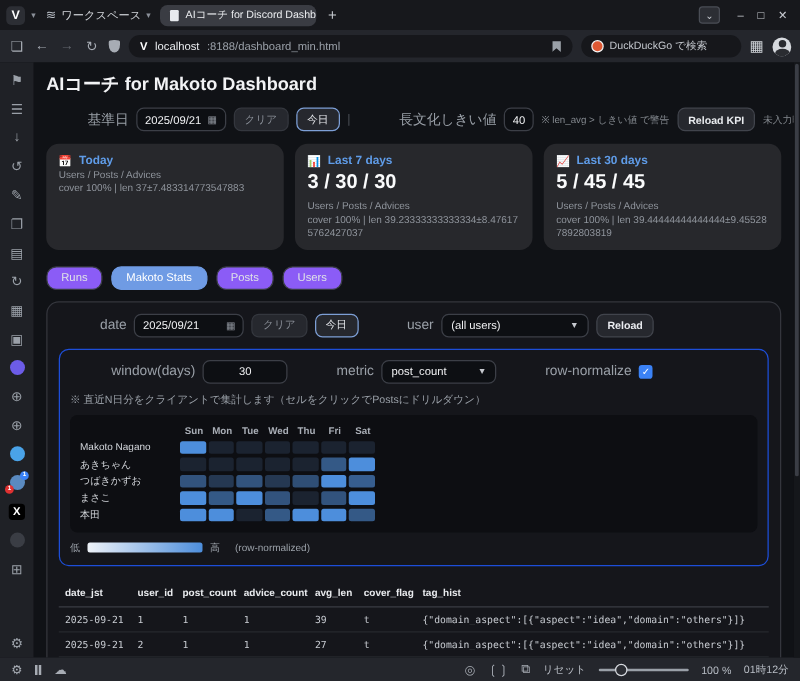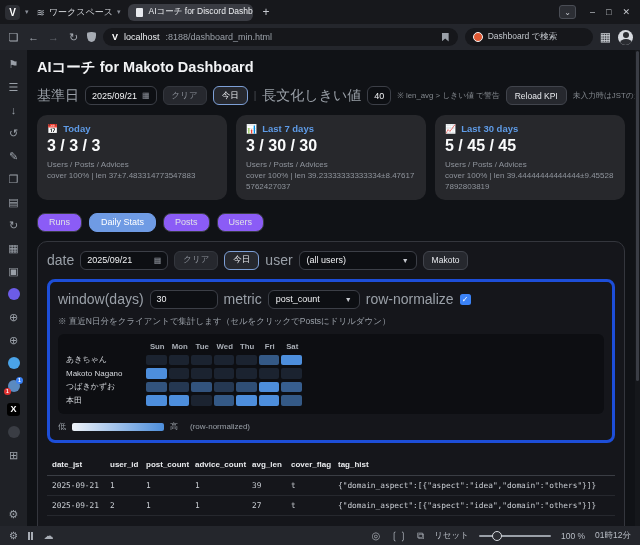--- a/index.html
+++ b/index.html
@@ -60,50 +60,50 @@
   .badge.b1 { left:-2px; bottom:-2px; background:#e03131; }
   .strip-bottom { margin-top:auto; }
 
   .content { flex:1; background:#101216; padding:7px 10px 0; min-width:0; overflow:hidden; }
   .pagescroll { width:5px; background:#15171b; position:relative; flex:none; }
   .pagescroll .thumb { position:absolute; top:1px; left:1px; width:3px; height:330px; background:#3a3d45; border-radius:2px; }
 
   
   .page-title { margin:1px 0 9px; font-size:14.5px; font-weight:bold; color:#f2f3f5; }
   .row { display:flex; align-items:center; gap:6px; white-space:nowrap; }
-  .lab { font-size:14px; color:#9aa0a8; }
+  .lab { font-size:11px; color:#9aa0a8;margin-left:33px; }
   .inputbox { background:#0d0f13; border:1px solid #3c3f47; border-radius:6px; height:19px; display:flex;
               align-items:center; padding:0 6px; color:#f0f1f3; font-size:9px; gap:5px; }
   .calglyph { color:#8b9099; font-size:8px; margin-left:auto; }
   .btn { background:#26282e; border:1px solid #41444c; border-radius:6px; height:19px; display:flex; align-items:center;
          padding:0 8px; color:#e8eaee; font-size:8.5px; }
   .btn.dim { color:#8b9099; border-color:#34373e; }
   .btn.outline { border-color:#7d9fd6; }
-  .btn.bold { font-weight:normal; }
+  .btn.bold { font-weight:bold; }
   .vsep { color:#4a4d55; font-size:10px; }
   .note-sm { font-size:7.8px; color:#84898f; }
 
   .cards { display:flex; gap:9px; margin-top:10px; }
   .card { flex:1; background:#27282c; border-radius:10px; padding:8px 10px 7px; min-height:74px; min-width:0; }
   .card-label { display:flex; align-items:center; gap:5px; font-size:9.5px; font-weight:bold; color:#5f9ce8; }
   .card-icon { font-size:9px; }
   .card-value { color:#fafbfc; font-size:16px; font-weight:bold; margin:3px 0 4px; }
   .card-sub, .card-detail { font-size:8px; color:#8f949c; line-height:1.4; white-space:normal; word-break:break-all; }
 
   .ptabs { display:flex; gap:7px; margin-top:13px; }
   .ptab { height:19px; border-radius:8px; background:#8b5cf6; border:1px solid #3a3d44; color:#dfe2e7; font-size:9px;
           display:flex; align-items:center; padding:0 11px; }
   .ptab.active { background:#6f9be4; border-color:#6f9be4; color:#fff; }
 
   .outer-panel { margin-top:9px; border:1px solid #34363d; background:#15161b; border-radius:10px; padding:9px 9px 8px; }
   .selectbox { background:#0d0f13; border:1px solid #3c3f47; border-radius:6px; height:19px; display:flex;
                align-items:center; padding:0 7px; color:#f0f1f3; font-size:9px; gap:14px; }
   .chev { color:#c6c9cf; font-size:7px; margin-left:auto; }
 
-  .sub-panel { margin-top:9px; border:3px solid #1d4ed8; border-radius:8px; padding:8px; }
+  .sub-panel { margin-top:9px; border:1px solid #1d4ed8; border-radius:8px; padding:8px; }
   .checkbox { width:11px; height:11px; background:#3b82f6; border-radius:2.5px; color:#fff; font-size:8px;
               display:flex; align-items:center; justify-content:center; }
   .hm-note { font-size:8.5px; color:#9aa0a8; margin:7px 0 6px; }
   .hm-box { background:#0d0e12; border-radius:6px; padding:6px 8px 7px; }
   .hm-row { display:flex; align-items:center; height:13.5px; }
   .hm-name { width:80px; font-size:8px; color:#d4d7dc; flex:none; overflow:hidden; white-space:nowrap; }
   .hm-day { width:22.5px; font-size:7.8px; font-weight:bold; color:#a9aeb6; text-align:center; flex:none; }
   .hm-cell { width:20.5px; height:10.5px; border-radius:2px; margin-right:2px; flex:none; }
   .legend { display:flex; align-items:center; gap:6px; margin-top:7px; font-size:8px; color:#9aa0a8; }
   .grad { width:92px; height:8px; border-radius:2px; background:linear-gradient(90deg,#eef2f8,#4d8edc); }
@@ -165,21 +165,21 @@
     <span class="shield"></span>
     <div class="urlpill">
       <span class="vbadge">V</span>
       <span class="host">localhost</span>
       <span class="path">:8188/dashboard_min.html</span>
       <span class="flex1"></span>
       <span class="bmflag"></span>
     </div>
     <div class="searchpill">
       <span class="duck"></span>
-      <span>Dashboard で検索</span>
+      <span>DuckDuckGo で検索</span>
     </div>
     <span class="gridbtn">▦</span>
     <span class="avatar"></span>
   </div>
 
   <div class="main">
     <div class="strip" id="panel-strip">
         <div class="strip-icon">⚑</div>
         <div class="strip-icon">☰</div>
         <div class="strip-icon">↓</div>
@@ -233,21 +233,20 @@
         <div class="btn bold">Reload KPI</div>
         <span class="note-sm">未入力時はJSTの当日で集計・しきい値はローカル保存</span>
       </div>
 
       <div class="cards" id="kpi-cards">
           <div class="card">
             <div class="card-label">
               <span class="card-icon">📅</span>
               <span>Today</span>
             </div>
-            <div class="card-value">3 / 3 / 3</div>
             <div class="card-sub">Users / Posts / Advices</div>
             <div class="card-detail">cover 100% | len 37±7.483314773547883</div>
           </div>
           <div class="card">
             <div class="card-label">
               <span class="card-icon">📊</span>
               <span>Last 7 days</span>
             </div>
             <div class="card-value">3 / 30 / 30</div>
             <div class="card-sub">Users / Posts / Advices</div>
@@ -259,46 +258,46 @@
               <span>Last 30 days</span>
             </div>
             <div class="card-value">5 / 45 / 45</div>
             <div class="card-sub">Users / Posts / Advices</div>
             <div class="card-detail">cover 100% | len 39.44444444444444±9.455287892803819</div>
           </div>
         </div>
 
       <div class="ptabs" id="page-tabs">
           <div class="ptab">Runs</div>
-          <div class="ptab active">Daily Stats</div>
+          <div class="ptab active">Makoto Stats</div>
           <div class="ptab">Posts</div>
           <div class="ptab">Users</div>
         </div>
 
       <div class="outer-panel">
         <div class="row">
           <span class="lab">date</span>
           <div class="inputbox" style="width:88px;">
             <span>2025/09/21</span>
             <span class="calglyph">▦</span>
           </div>
           <div class="btn dim">クリア</div>
           <div class="btn outline">今日</div>
           <span class="lab">user</span>
           <div class="selectbox" style="width:118px;">
             <span>(all users)</span>
             <span class="chev">▼</span>
           </div>
-          <div class="btn bold">Makoto</div>
+          <div class="btn bold">Reload</div>
         </div>
 
         <div class="sub-panel">
           <div class="row">
             <span class="lab">window(days)</span>
-            <div class="inputbox" style="width:68px;">
+            <div class="inputbox" style="width:68px;justify-content:center;">
               <span>30</span>
             </div>
             <span class="lab">metric</span>
             <div class="selectbox" style="width:92px;">
               <span>post_count</span>
               <span class="chev">▼</span>
             </div>
             <span class="lab">row-normalize</span>
             <div class="checkbox">✓</div>
           </div>
@@ -308,48 +307,58 @@
                 <div class="hm-name"></div>
                 <div class="hm-day">Sun</div>
                 <div class="hm-day">Mon</div>
                 <div class="hm-day">Tue</div>
                 <div class="hm-day">Wed</div>
                 <div class="hm-day">Thu</div>
                 <div class="hm-day">Fri</div>
                 <div class="hm-day">Sat</div>
               </div>
               <div class="hm-row">
+                <div class="hm-name">Makoto Nagano</div>
+                <div class="hm-cell" style="background: rgb(77, 142, 220);"></div>
+                <div class="hm-cell" style="background: rgb(27, 35, 48);"></div>
+                <div class="hm-cell" style="background: rgb(27, 35, 48);"></div>
+                <div class="hm-cell" style="background: rgb(27, 35, 48);"></div>
+                <div class="hm-cell" style="background: rgb(27, 35, 48);"></div>
+                <div class="hm-cell" style="background: rgb(27, 35, 48);"></div>
+                <div class="hm-cell" style="background: rgb(27, 35, 48);"></div>
+              </div>
+              <div class="hm-row">
                 <div class="hm-name">あきちゃん</div>
                 <div class="hm-cell" style="background: rgb(27, 35, 48);"></div>
                 <div class="hm-cell" style="background: rgb(27, 35, 48);"></div>
                 <div class="hm-cell" style="background: rgb(27, 35, 48);"></div>
                 <div class="hm-cell" style="background: rgb(27, 35, 48);"></div>
                 <div class="hm-cell" style="background: rgb(27, 35, 48);"></div>
                 <div class="hm-cell" style="background: rgb(52, 89, 134);"></div>
                 <div class="hm-cell" style="background: rgb(77, 142, 220);"></div>
-              </div>
-              <div class="hm-row">
-                <div class="hm-name">Makoto Nagano</div>
-                <div class="hm-cell" style="background: rgb(77, 142, 220);"></div>
-                <div class="hm-cell" style="background: rgb(27, 35, 48);"></div>
-                <div class="hm-cell" style="background: rgb(27, 35, 48);"></div>
-                <div class="hm-cell" style="background: rgb(27, 35, 48);"></div>
-                <div class="hm-cell" style="background: rgb(27, 35, 48);"></div>
-                <div class="hm-cell" style="background: rgb(27, 35, 48);"></div>
-                <div class="hm-cell" style="background: rgb(27, 35, 48);"></div>
               </div>
               <div class="hm-row">
                 <div class="hm-name">つばきかずお</div>
                 <div class="hm-cell" style="background: rgb(50, 83, 125);"></div>
                 <div class="hm-cell" style="background: rgb(37, 56, 82);"></div>
                 <div class="hm-cell" style="background: rgb(50, 83, 125);"></div>
                 <div class="hm-cell" style="background: rgb(37, 56, 82);"></div>
                 <div class="hm-cell" style="background: rgb(47, 78, 117);"></div>
                 <div class="hm-cell" style="background: rgb(77, 142, 220);"></div>
                 <div class="hm-cell" style="background: rgb(55, 94, 143);"></div>
+              </div>
+              <div class="hm-row">
+                <div class="hm-name">まさこ</div>
+                <div class="hm-cell" style="background: rgb(77, 142, 220);"></div>
+                <div class="hm-cell" style="background: rgb(52, 89, 134);"></div>
+                <div class="hm-cell" style="background: rgb(77, 142, 220);"></div>
+                <div class="hm-cell" style="background: rgb(50, 83, 125);"></div>
+                <div class="hm-cell" style="background: rgb(27, 35, 48);"></div>
+                <div class="hm-cell" style="background: rgb(50, 83, 125);"></div>
+                <div class="hm-cell" style="background: rgb(77, 142, 220);"></div>
               </div>
               <div class="hm-row">
                 <div class="hm-name">本田</div>
                 <div class="hm-cell" style="background: rgb(77, 142, 220);"></div>
                 <div class="hm-cell" style="background: rgb(77, 142, 220);"></div>
                 <div class="hm-cell" style="background: rgb(27, 35, 48);"></div>
                 <div class="hm-cell" style="background: rgb(52, 89, 134);"></div>
                 <div class="hm-cell" style="background: rgb(77, 142, 220);"></div>
                 <div class="hm-cell" style="background: rgb(77, 142, 220);"></div>
                 <div class="hm-cell" style="background: rgb(52, 89, 134);"></div>

